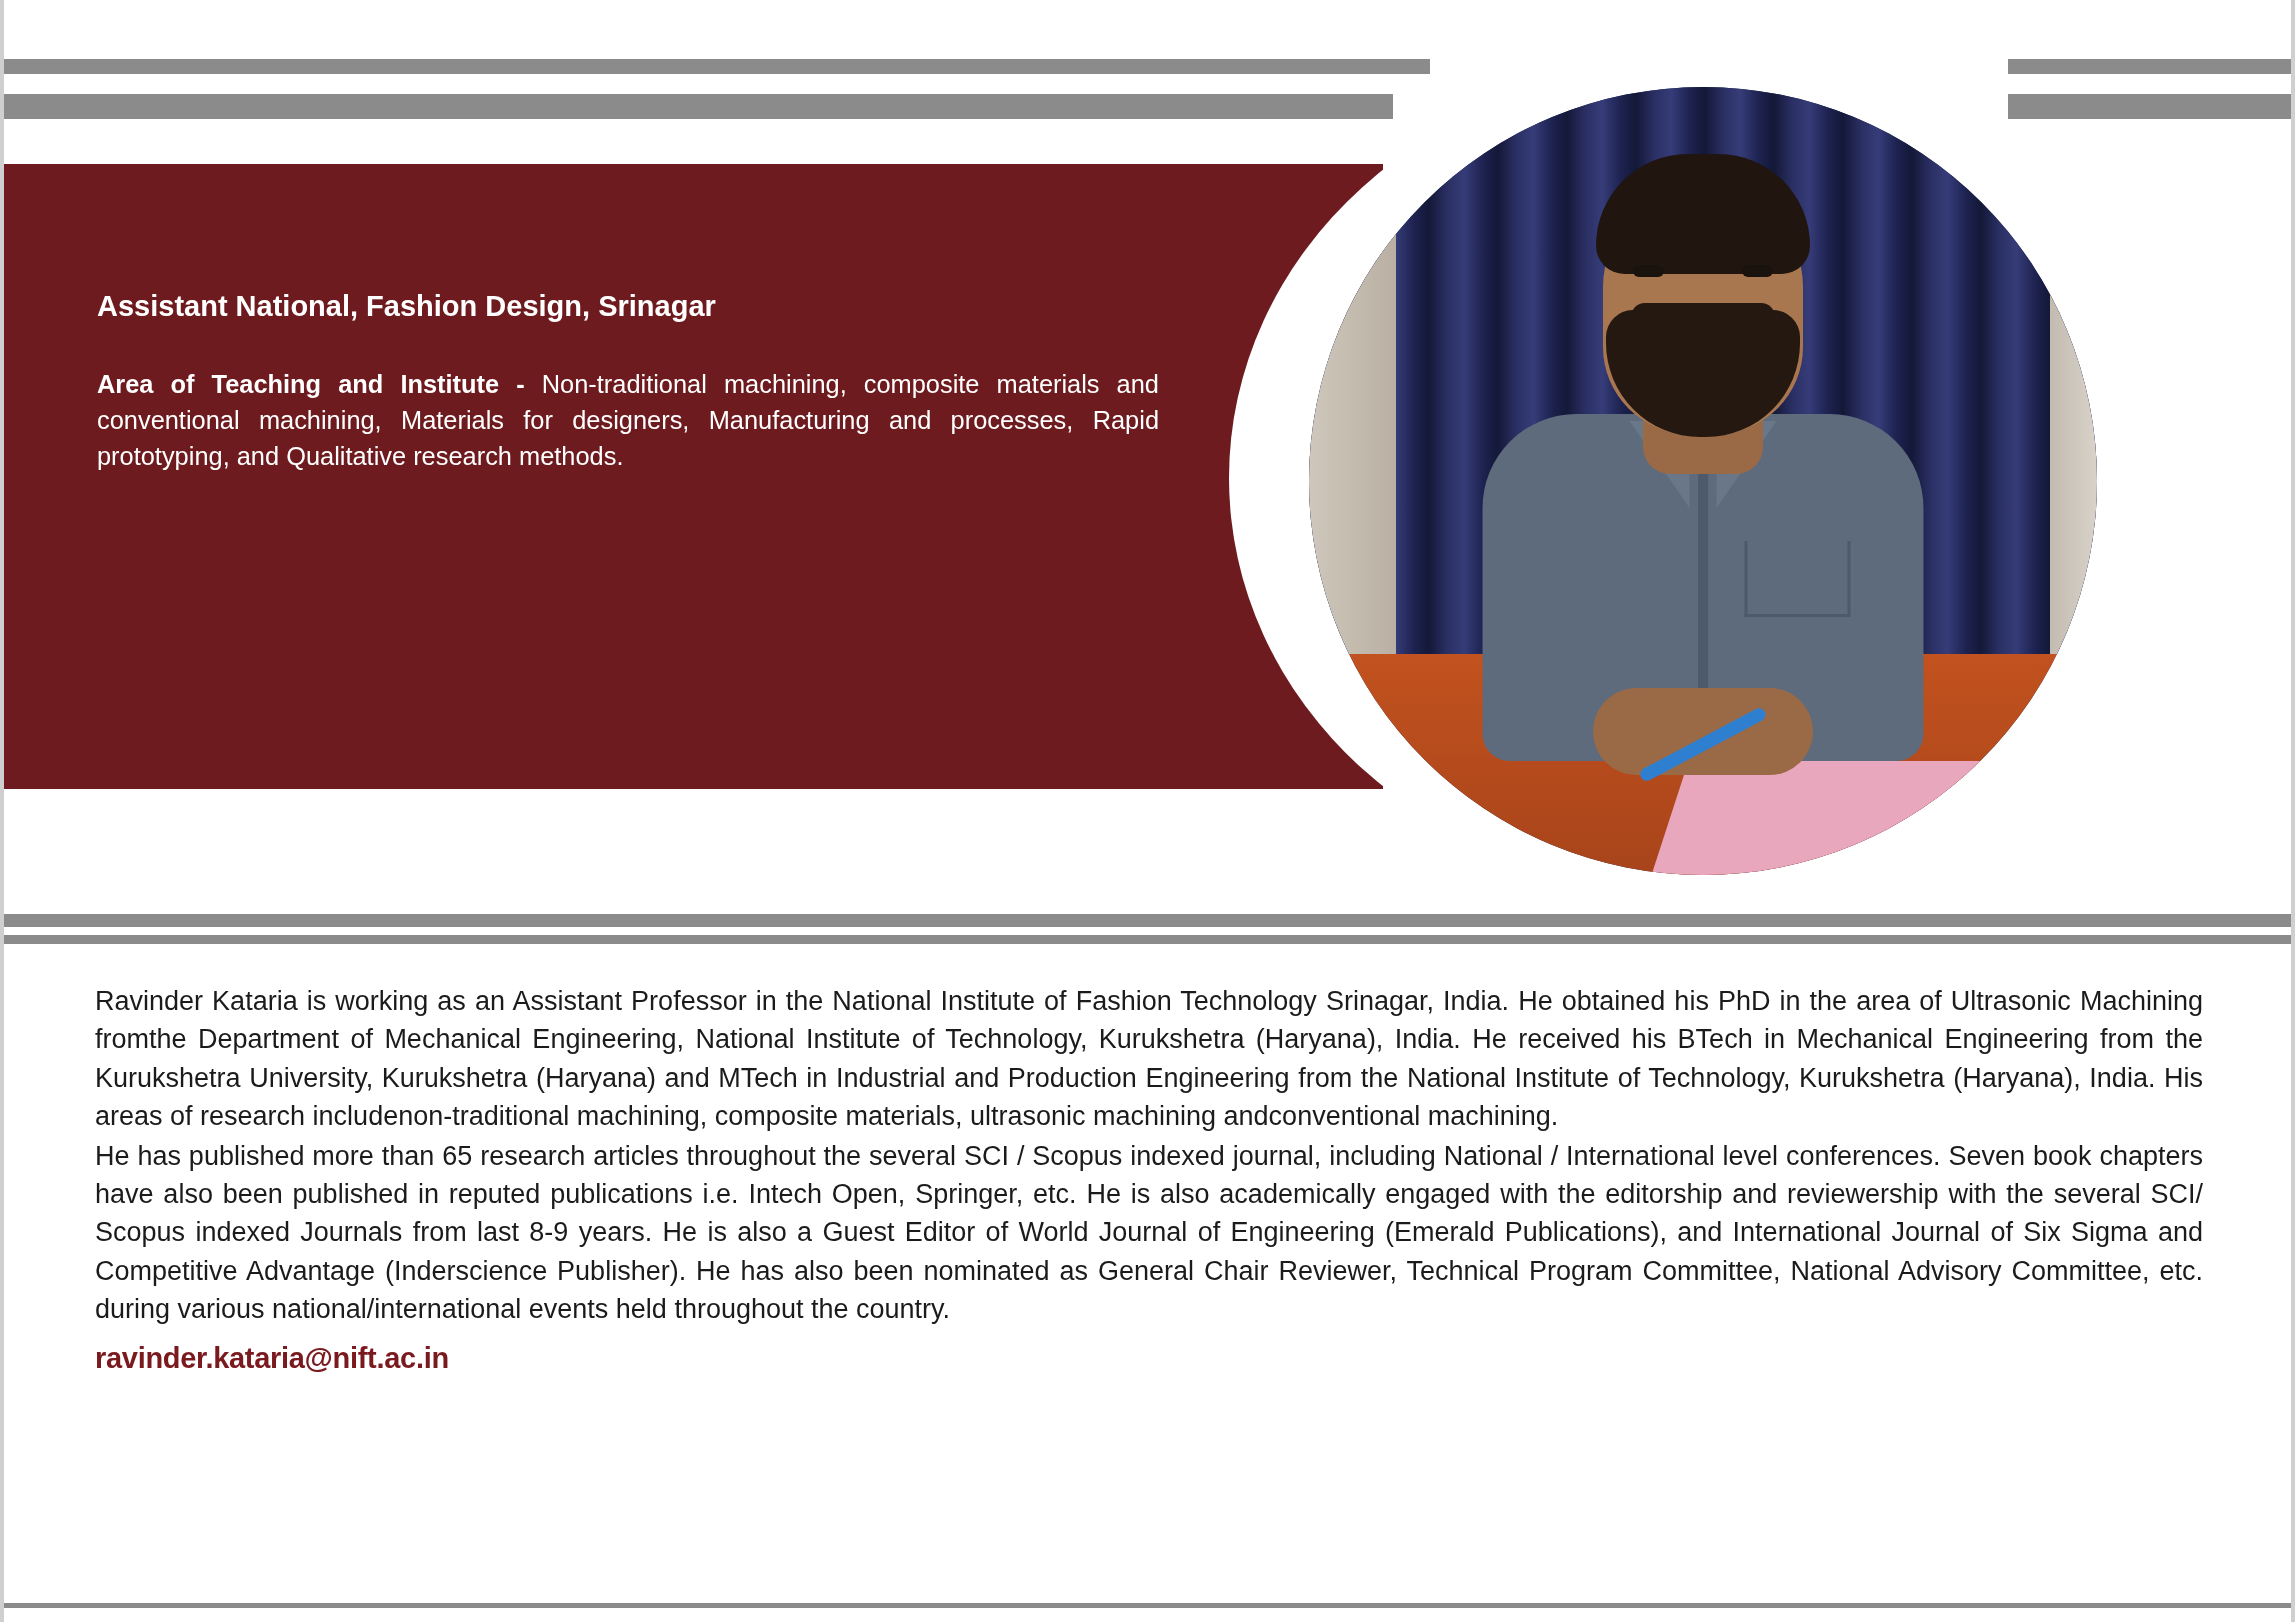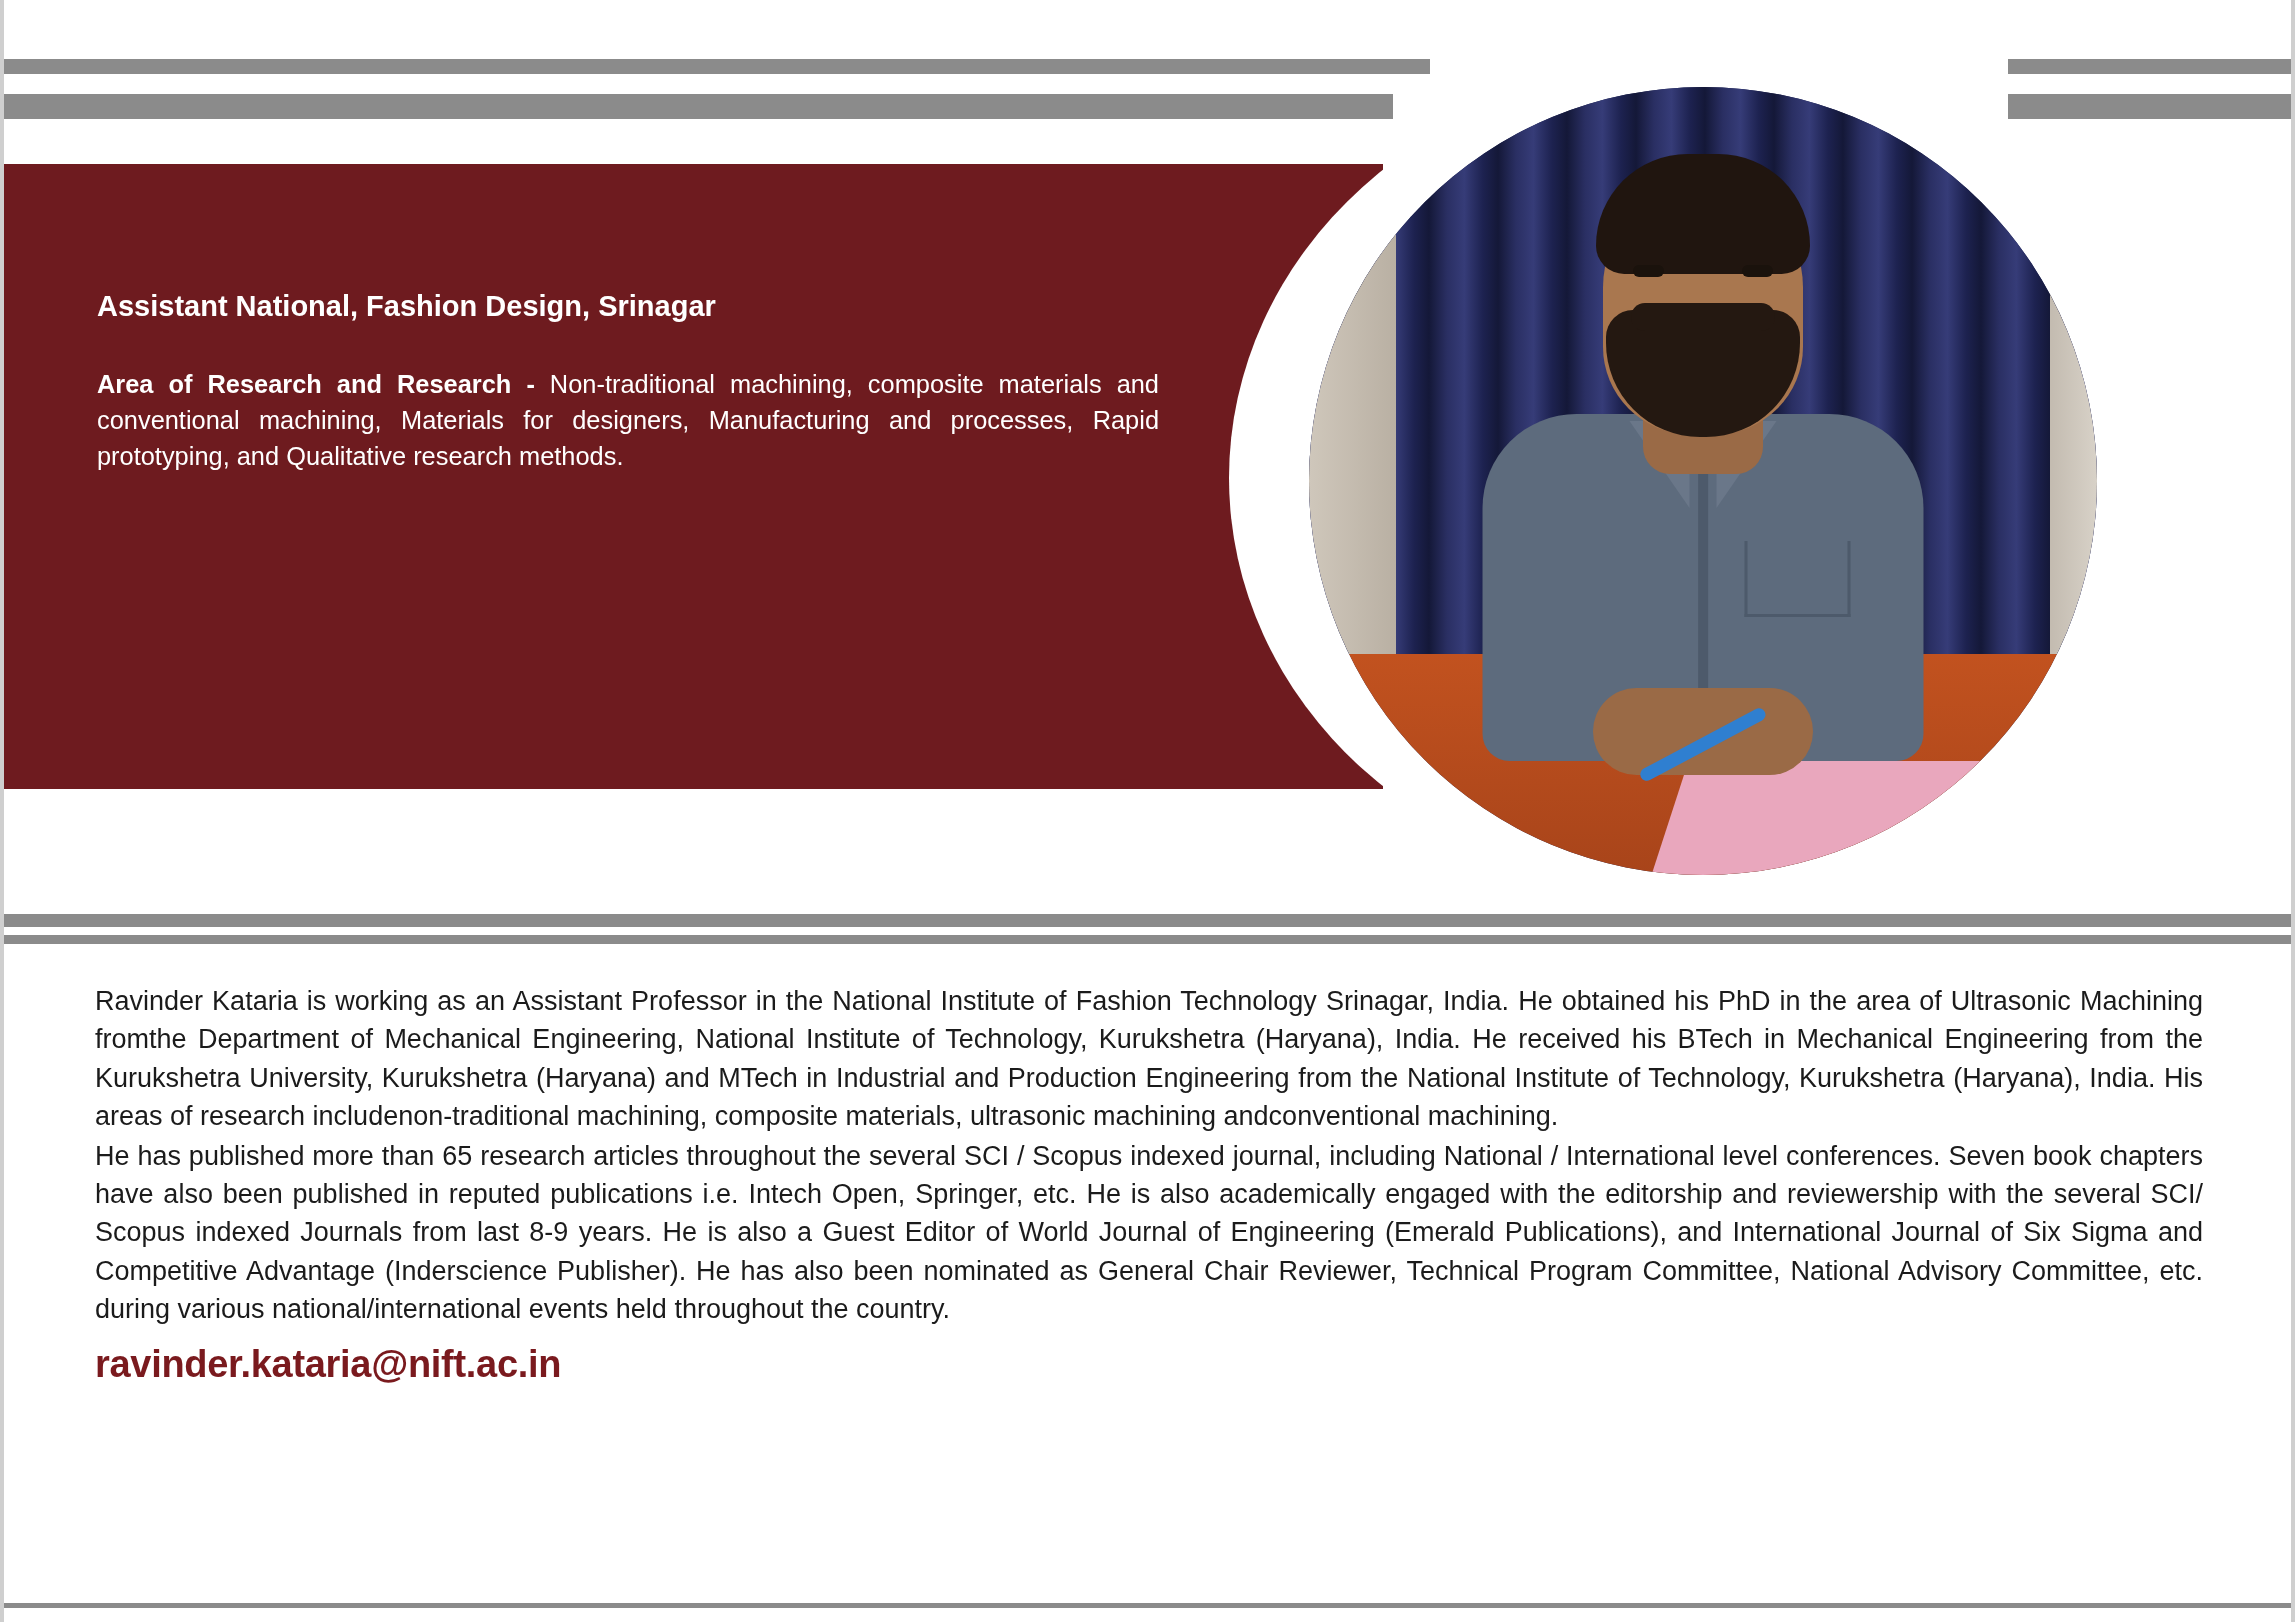--- a/index.html
+++ b/index.html
@@ -277,21 +277,21 @@
     line-height: 1.42;
     text-align: justify;
   }
   .bio p {
     margin: 0;
   }
   .bio p + p { margin-top: 1.3px; }
   .email {
     margin-top: 9.4px;
     color: #7a1a1e;
-    font-size: 38px;
+    font-size: 29px;
     font-weight: bold;
     letter-spacing: -0.3px;
   }
 
   
   .bottom-rule {
     position: absolute;
     left: 0;
     top: 1603px;
     width: 2295px;
@@ -318,21 +318,21 @@
   <div class="bar bar-left-1"></div>
   <div class="bar bar-left-2"></div>
   <div class="bar bar-right-1"></div>
   <div class="bar bar-right-2"></div>
 </div>
 
 <div class="banner">
   <div class="banner-inner">
     <h2 class="prof-role">Assistant National, Fashion Design, Srinagar</h2>
     <p class="area-block">
-      <span class="area-label">Area of  Research and Research -</span><span> Non-traditional machining, composite materials and conventional machining, Materials for designers, Manufacturing and processes, Rapid prototyping, and Qualitative research methods.</span>
+      <span class="area-label">Area of  Teaching and Institute -</span><span> Non-traditional machining, composite materials and conventional machining, Materials for designers, Manufacturing and processes, Rapid prototyping, and Qualitative research methods.</span>
     </p>
   </div>
 </div>
 
 <div class="photo-wrap">
   <div class="photo-ring"></div>
   <div class="photo-clip">
     <div class="curtain"></div>
     <div class="curtain-left-wall"></div>
     <div class="curtain-right-wall"></div>

